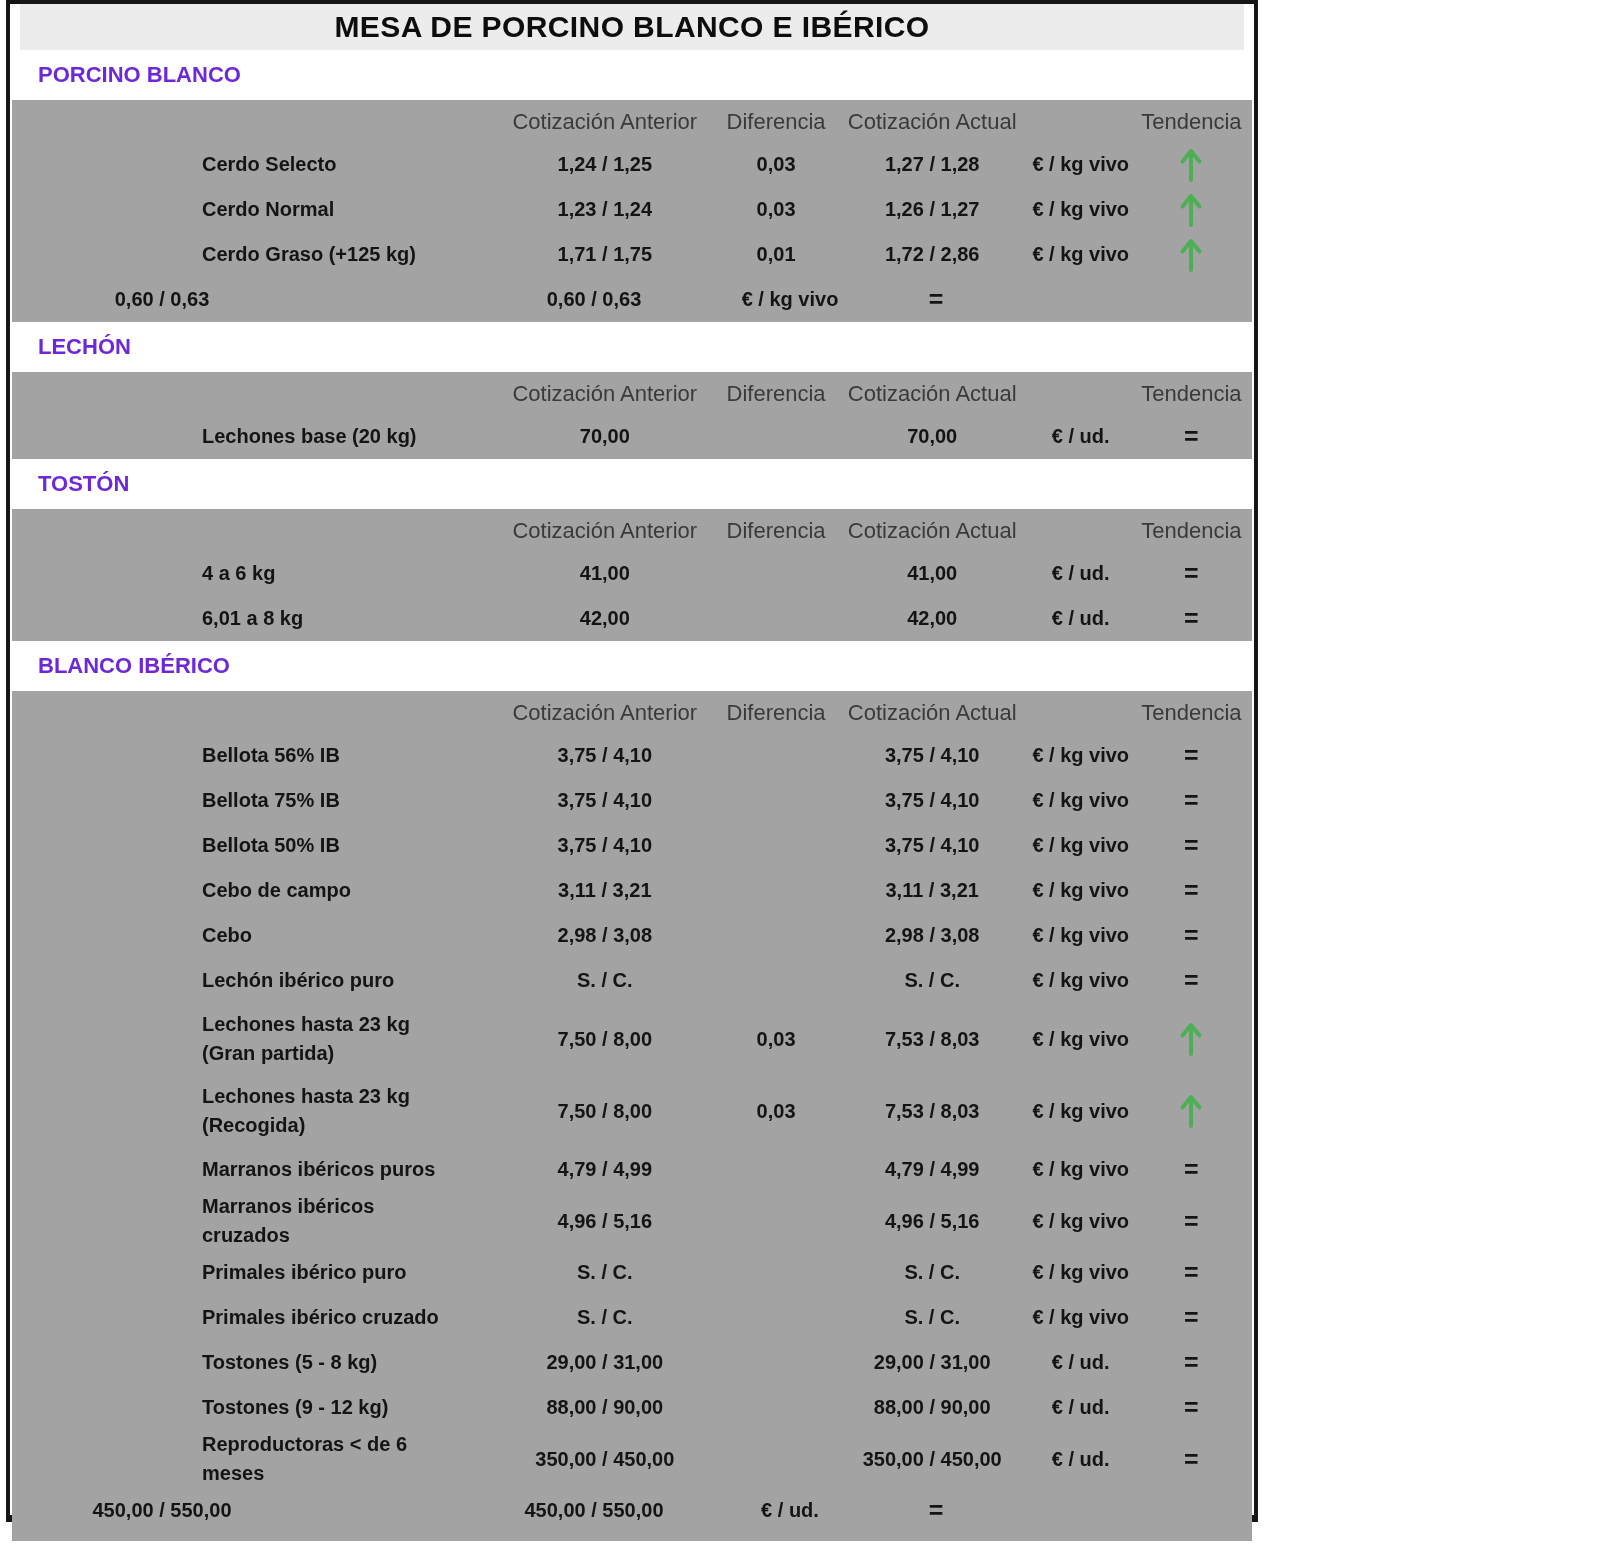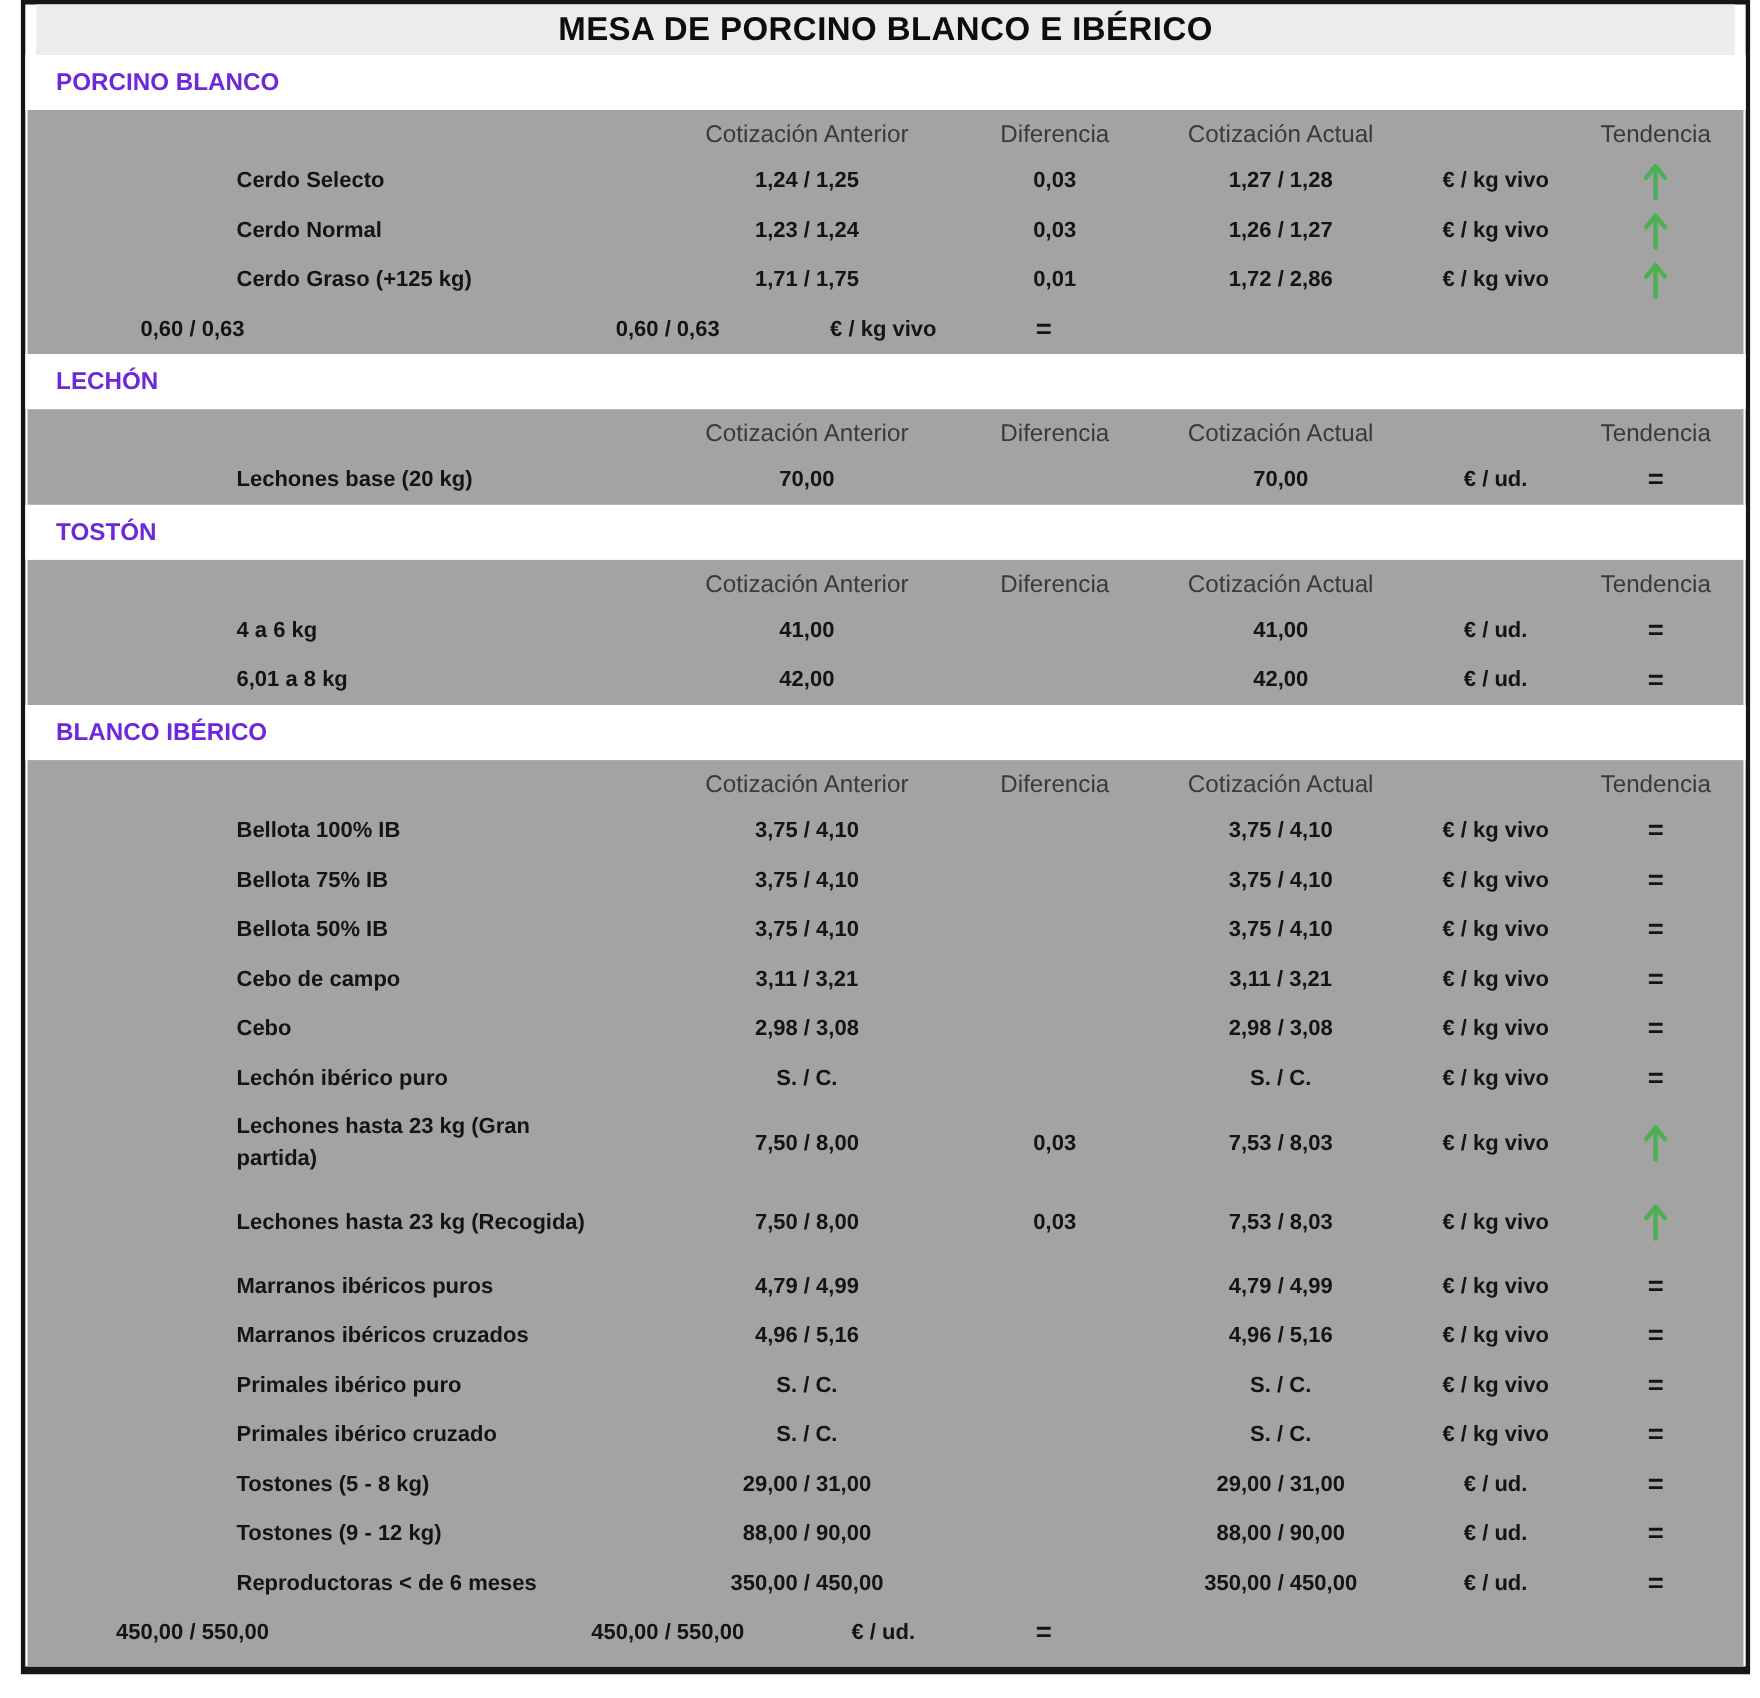--- a/index.html
+++ b/index.html
@@ -6,23 +6,23 @@
   body{
     width:1600px;height:1544px;
     background:#ffffff;
     font-family:"Liberation Sans", sans-serif;
     overflow:hidden;
     -webkit-font-smoothing:antialiased;
   }
   .frame{
     box-sizing:border-box;
     position:relative;
-    margin-left:19px;
+    margin-left:6px;
     margin-top:0;
-    width:1572px;
+    width:1252px;
     height:1522px;
     border:4px solid #161616;
     border-bottom-width:7px;
     background:#ffffff;
   }
   .title-band{
     height:46px;
     margin:0 10px;
     background:#ececec;
     display:flex;align-items:center;justify-content:center;
@@ -203,21 +203,21 @@
       <div class="flexrow hdr-row">
         <div class="c-label"></div>
         <div class="c-anterior hdr">Cotización Anterior</div>
         <div class="c-dif hdr">Diferencia</div>
         <div class="c-actual hdr">Cotización Actual</div>
         <div class="c-unit"></div>
         <div class="c-tend hdr">Tendencia</div>
       </div>
       <div class="rows">
   <div class="flexrow row">
-    <div class="c-label label lbl">Bellota 100% IB</div>
+    <div class="c-label label lbl">Bellota 56% IB</div>
     <div class="c-anterior val v-anterior">3,75 / 4,10</div>
     <div class="c-dif val v-dif"></div>
     <div class="c-actual val v-actual">3,75 / 4,10</div>
     <div class="c-unit unit v-unit">€ / kg vivo</div>
     <div class="c-tend">
       
       <span class="trend-eq">=</span>
     </div>
   </div>
 

